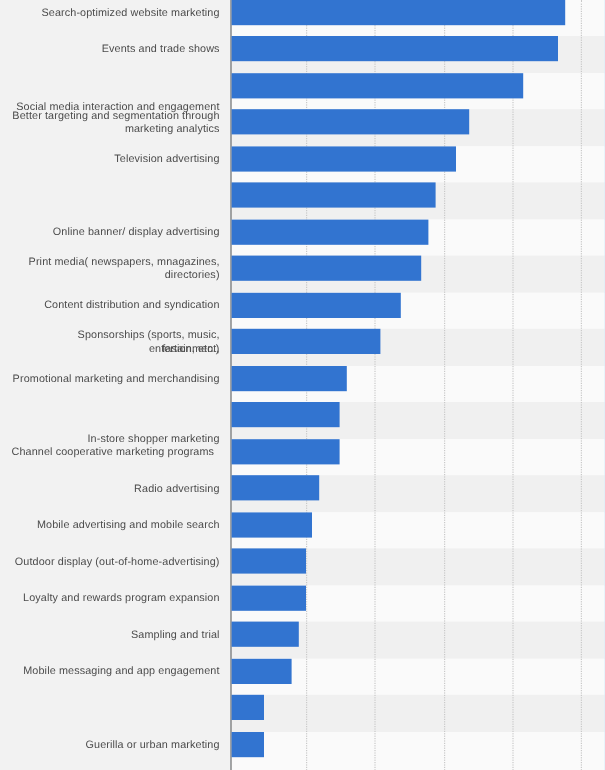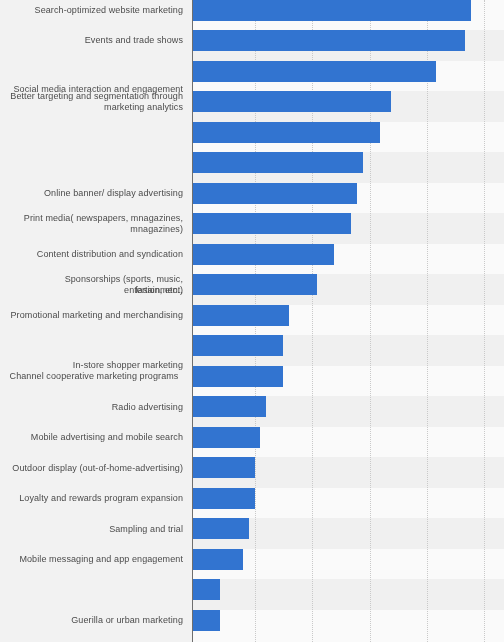--- a/index.html
+++ b/index.html
@@ -178,23 +178,24 @@
     <div class="bar" style="left:193px; top:579px; width:27px;"></div>
     <div class="bar" style="left:193px; top:610px; width:27px;"></div>
   </div>
 
   <div class="labels-layer">
     <div class="bar-label" style="top:5px;">Search-optimized website marketing</div>
     <div class="bar-label" style="top:35px;">Events and trade shows</div>
     <div class="bar-label" style="top:66px;margin-top:18px;">Social media interaction and engagement</div>
     <div class="bar-label" style="top:91px;">Better targeting and segmentation through</div>
     <div class="bar-label" style="top:102px;">marketing analytics</div>
+    <div class="bar-label" style="top:127px;">Television advertising</div>
     <div class="bar-label" style="top:188px;">Online banner/ display advertising</div>
     <div class="bar-label" style="top:213px;">Print media( newspapers, mnagazines,</div>
-    <div class="bar-label" style="top:224px;">mnagazines)</div>
+    <div class="bar-label" style="top:224px;">directories)</div>
     <div class="bar-label" style="top:249px;">Content distribution and syndication</div>
     <div class="bar-label" style="top:274px;">Sponsorships (sports, music, entertainment,</div>
     <div class="bar-label" style="top:285px;">fasion, etc.)</div>
     <div class="bar-label" style="top:310px;">Promotional marketing and merchandising</div>
     <div class="bar-label" style="top:360px;">In-store shopper marketing</div>
     <div class="bar-label" style="top:371px;text-align:center;">Channel cooperative marketing programs</div>
     <div class="bar-label" style="top:402px;">Radio advertising</div>
     <div class="bar-label" style="top:432px;">Mobile advertising and mobile search</div>
     <div class="bar-label" style="top:463px;">Outdoor display (out-of-home-advertising)</div>
     <div class="bar-label" style="top:493px;">Loyalty and rewards program expansion</div>

